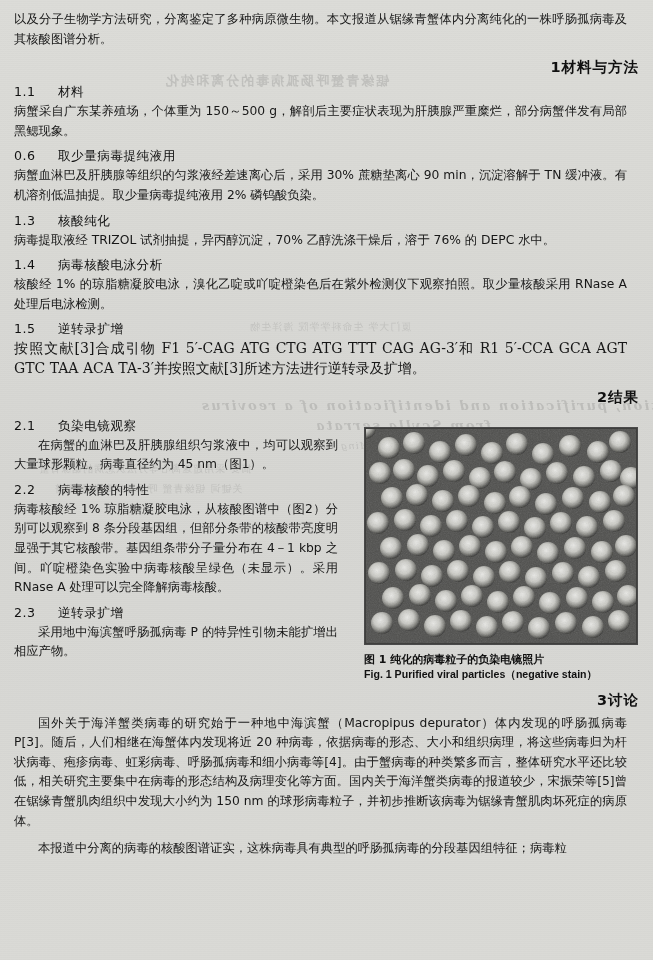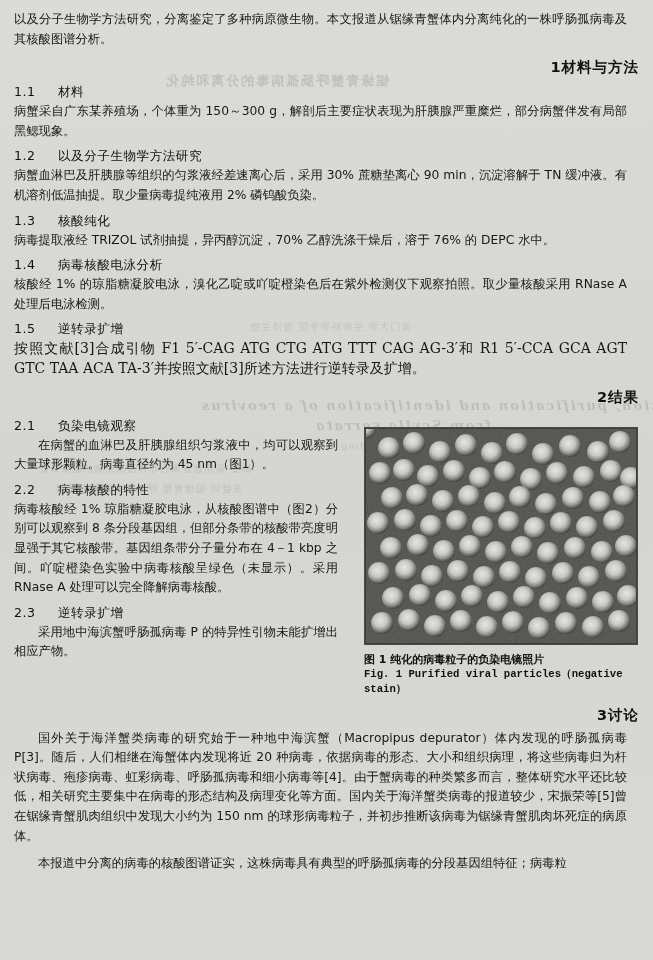--- a/index.html
+++ b/index.html
@@ -63,21 +63,21 @@
     overflow:hidden;
     border:1px solid #4a4a4a;
   }
   .figcap{
     margin-top:7px;
     text-align:left;
     font-size:11px;
     line-height:15px;
   }
   .figcap .t1{font-weight:bold;}
-  .figcap .t2{font-weight:bold;font-family:Liberation Mono, monospace;font-size:10.6px;}
+  .figcap .t2{font-weight:bold;font-family:Liberation Sans, sans-serif;font-size:10.6px;}
 
   
   .ghost{
     position:absolute;
     color:rgba(90,90,90,0.20);
     font-size:13px;
     letter-spacing:2px;
     pointer-events:none;
     white-space:nowrap;
     transform:scaleX(-1);
@@ -105,24 +105,24 @@
 
     <p class="body-cn">以及分子生物学方法研究，分离鉴定了多种病原微生物。本文报道从锯缘青蟹体内分离纯化的一株呼肠孤病毒及其核酸图谱分析。</p>
 
     <div class="sec-h1">
       <span class="num">1</span><span>材料与方法</span>
     </div>
 
     <div class="sec-h2">
       <span class="num">1.1</span><span>材料</span>
     </div>
-    <p class="body-cn">病蟹采自广东某养殖场，个体重为 150～300 g，解剖后主要症状表现为肝胰腺严重糜烂，部分病蟹伴发有局部黑鳃现象。</p>
-
-    <div class="sec-h2">
-      <span class="num">1.2</span><span>以及分子生物学方法研究</span>
+    <p class="body-cn">病蟹采自广东某养殖场，个体重为 150～500 g，解剖后主要症状表现为肝胰腺严重糜烂，部分病蟹伴发有局部黑鳃现象。</p>
+
+    <div class="sec-h2">
+      <span class="num">0.6</span><span>取少量病毒提纯液用</span>
     </div>
     <p class="body-cn">病蟹血淋巴及肝胰腺等组织的匀浆液经差速离心后，采用 30% 蔗糖垫离心 90 min，沉淀溶解于 TN 缓冲液。有机溶剂低温抽提。取少量病毒提纯液用 2% 磷钨酸负染。</p>
 
     <div class="sec-h2">
       <span class="num">1.3</span><span>核酸纯化</span>
     </div>
     <p class="body-cn">病毒提取液经 TRIZOL 试剂抽提，异丙醇沉淀，70% 乙醇洗涤干燥后，溶于 76% 的 DEPC 水中。</p>
 
     <div class="sec-h2">
       <span class="num">1.4</span><span>病毒核酸电泳分析</span>

